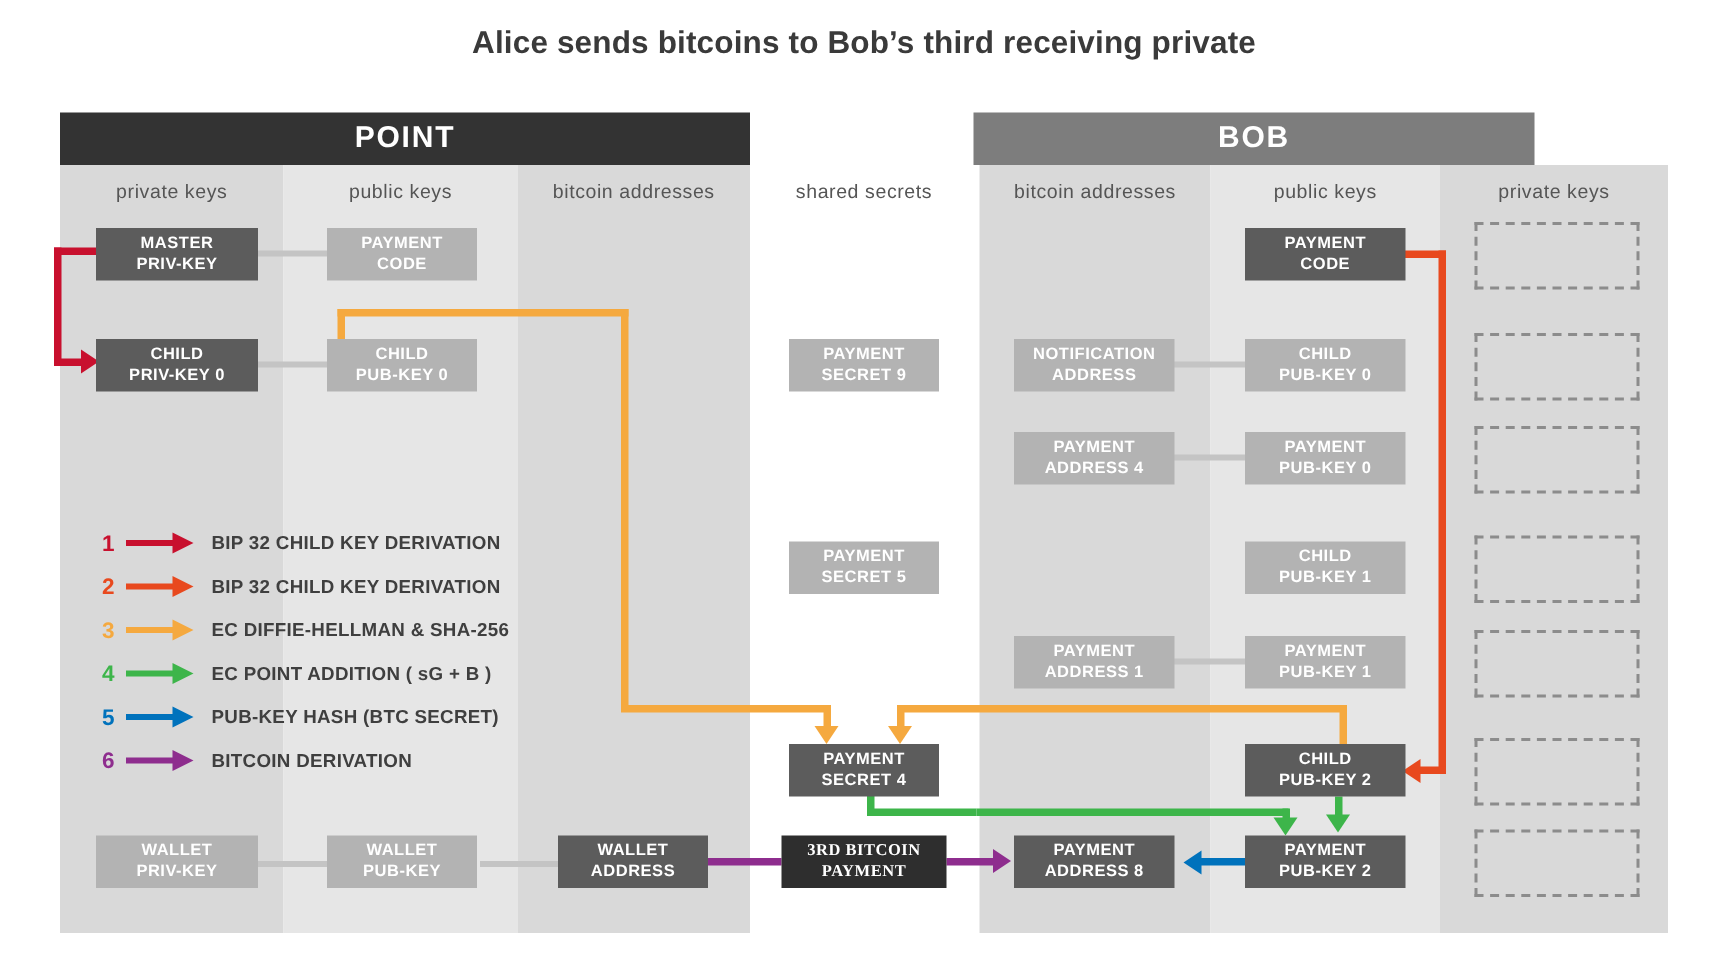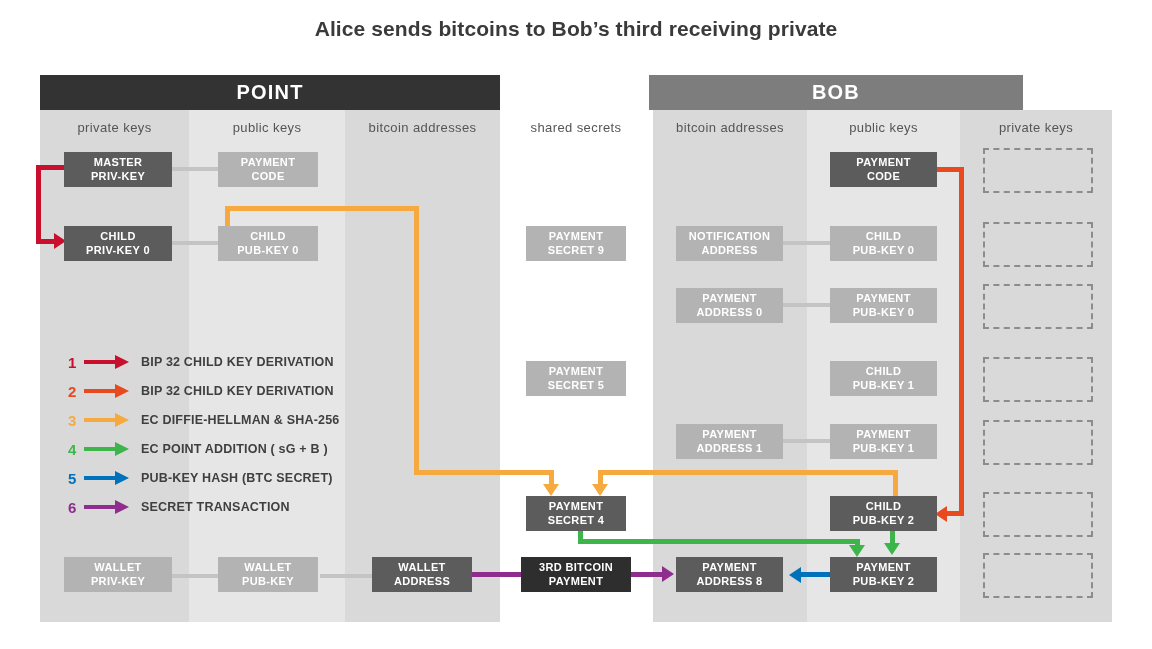--- a/index.html
+++ b/index.html
@@ -144,40 +144,40 @@
     <span>SECRET 9</span>
   </div>
   <div class="box mid" style="left:526px;top:361px;width:100px;height:35px;">
     <span>PAYMENT</span>
     <span>SECRET 5</span>
   </div>
   <div class="box dk" style="left:526px;top:496px;width:100px;height:35px;">
     <span>PAYMENT</span>
     <span>SECRET 4</span>
   </div>
-  <div class="box black" style="left:521px;top:557px;width:110px;height:35px;">
+  <div class="box black" style="left:521px;top:557px;width:110px;height:35px;font-family:Liberation Serif, serif;">
     <span>3RD  BITCOIN</span>
     <span>PAYMENT</span>
   </div>
 
   <div class="box dk" style="left:830px;top:152px;width:107px;height:35px;">
     <span>PAYMENT</span>
     <span>CODE</span>
   </div>
   <div class="box mid" style="left:676px;top:226px;width:107px;height:35px;">
     <span>NOTIFICATION</span>
     <span>ADDRESS</span>
   </div>
   <div class="box mid" style="left:830px;top:226px;width:107px;height:35px;">
     <span>CHILD</span>
     <span>PUB-KEY 0</span>
   </div>
   <div class="box mid" style="left:676px;top:288px;width:107px;height:35px;">
     <span>PAYMENT</span>
-    <span>ADDRESS 0</span>
+    <span>ADDRESS 4</span>
   </div>
   <div class="box mid" style="left:830px;top:288px;width:107px;height:35px;">
     <span>PAYMENT</span>
     <span>PUB-KEY 0</span>
   </div>
   <div class="box mid" style="left:830px;top:361px;width:107px;height:35px;">
     <span>CHILD</span>
     <span>PUB-KEY 1</span>
   </div>
   <div class="box mid" style="left:676px;top:424px;width:107px;height:35px;">
@@ -293,17 +293,17 @@
       </div>
       <div class="ltext">PUB-KEY HASH (BTC SECRET)</div>
     </div>
 
     <div class="lrow" style="top:145px;left:0px;">
       <div class="lnum" style="color:#8e2d8e;">6</div>
       <div class="larrowwrap" style="color:#8e2d8e;">
         <div class="lshaft" style="background:#8e2d8e;"></div>
           <div class="lhead"></div>
       </div>
-      <div class="ltext">SECRET TRANSACTION</div>
+      <div class="ltext">BITCOIN DERIVATION</div>
     </div>
   </div>
 
 </div>
 
 </body></html>

